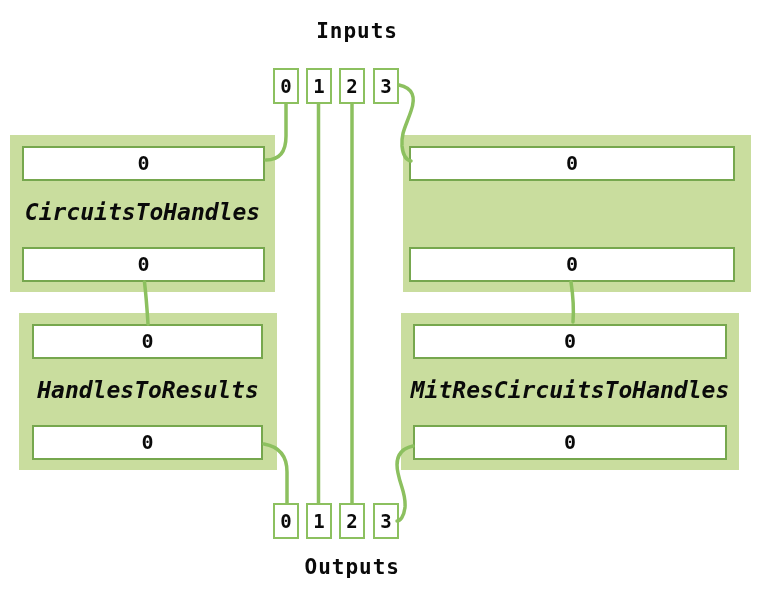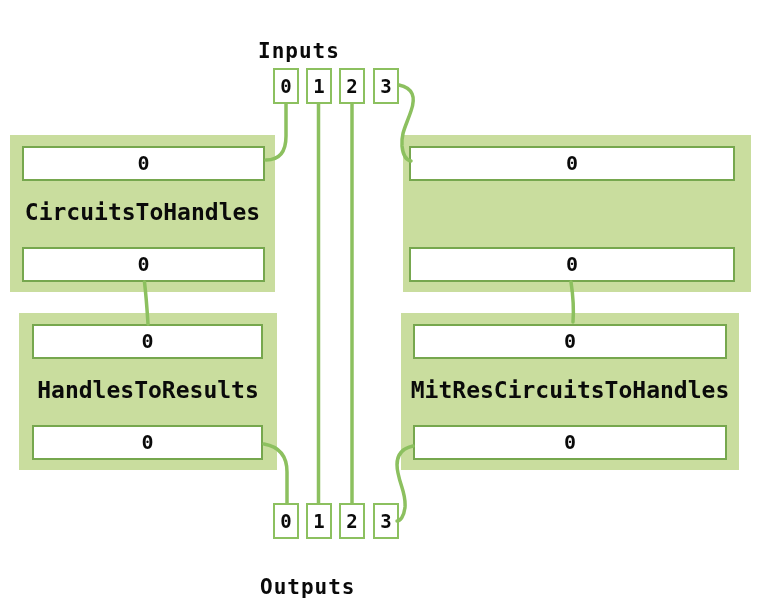--- a/index.html
+++ b/index.html
@@ -1,21 +1,21 @@
 <!DOCTYPE html>
 <html><head>
 <meta charset="utf-8">
 <style>
   html,body{margin:0;padding:0;background:#ffffff;}
   #canvas{
     position:relative;width:760px;height:608px;background:#ffffff;overflow:hidden;
     font-family:"DejaVu Sans Mono","Liberation Mono",monospace;font-weight:bold;color:#0a0a0a;
   }
   .io-label{
-    position:absolute;width:140px;text-align:left;font-size:21px;letter-spacing:1px;margin-top:20px;
+    position:absolute;width:140px;text-align:right;font-size:21px;letter-spacing:1px;
   }
   #inputs-label{left:258px;top:19px;}
   #outputs-label{left:260px;top:555px;}
   .idx-box{
     position:absolute;width:22px;height:32px;background:#ffffff;border:2px solid #8cc05f;
     text-align:center;font-size:19px;line-height:32px;
   }
   .idx-r0{top:68px;} .idx-r1{top:503px;}
   .ix0{left:273px;} .ix1{left:306px;} .ix2{left:339px;} .ix3{left:373px;}
   .block{position:absolute;background:#c9dd9e;}
@@ -27,21 +27,21 @@
     position:absolute;height:31px;background:#ffffff;border:2px solid #76a74e;
     text-align:center;font-size:20px;line-height:31px;
   }
   .slot-top{top:11px;} .slot-bottom{top:112px;}
   .b0 .slot{left:12px;width:239px;}
   .b1 .slot{left:6px; width:322px;}
   .b2 .slot{left:13px;width:227px;}
   .b3 .slot{left:12px;width:310px;}
   .block-label{
     position:absolute;left:0;right:0;top:62px;height:30px;line-height:30px;
-    text-align:center;font-size:23px;white-space:nowrap;
+    text-align:center;font-size:23px;white-space:nowrap;font-style:italic;
   }
   #wires{position:absolute;left:0;top:0;pointer-events:none;}
   .wire{stroke:#8cc05f;stroke-width:3.5;fill:none;stroke-linecap:round;}
 </style>
 </head>
 <body>
 
 <div id="canvas">
 
   <div class="block b0">

